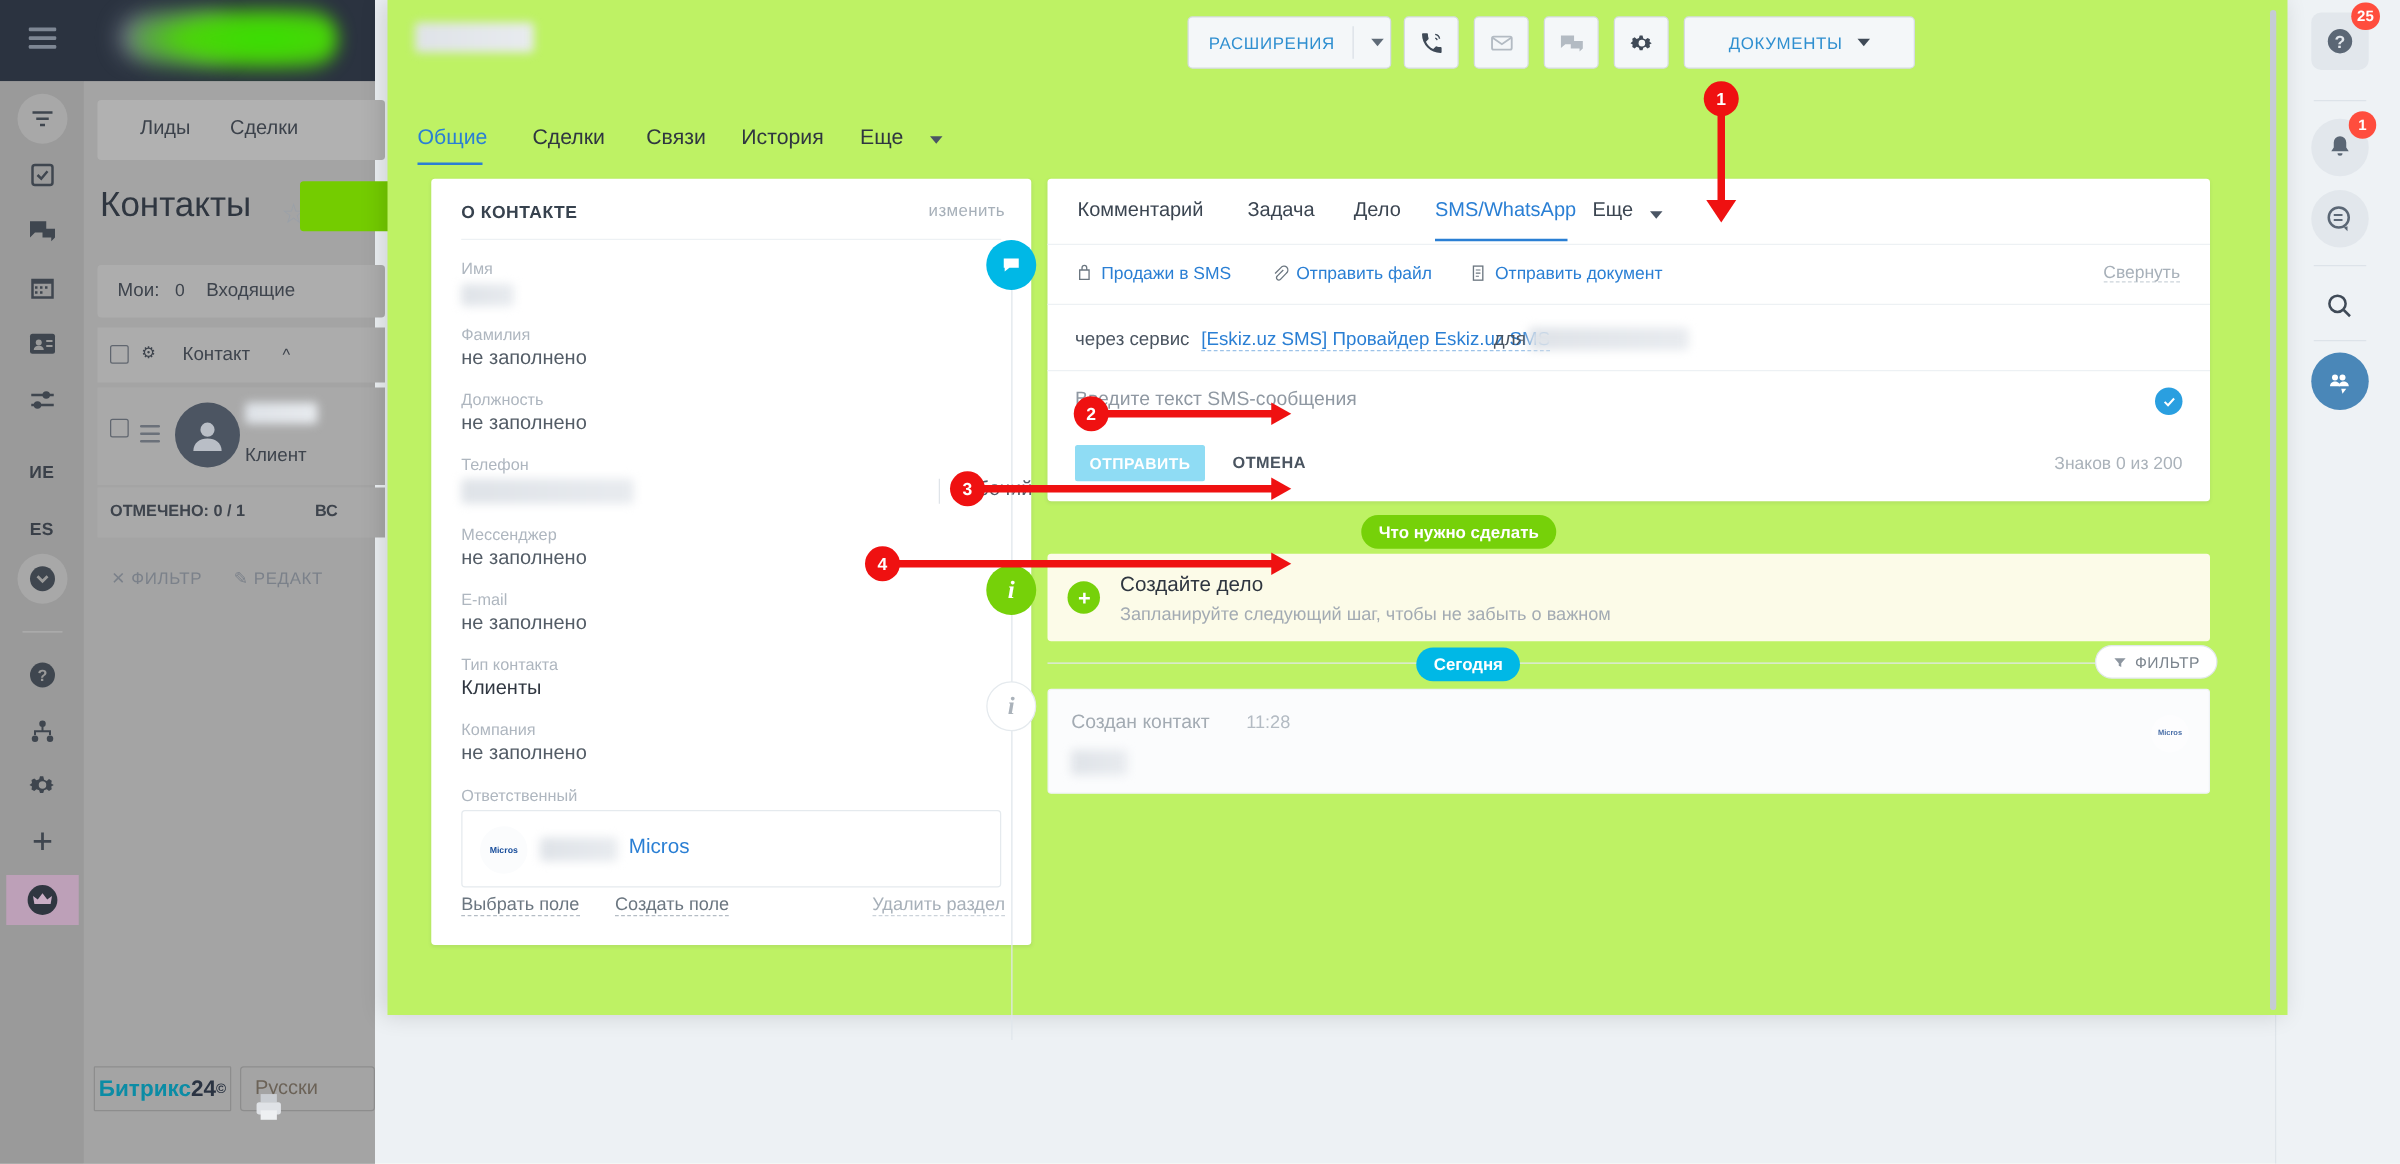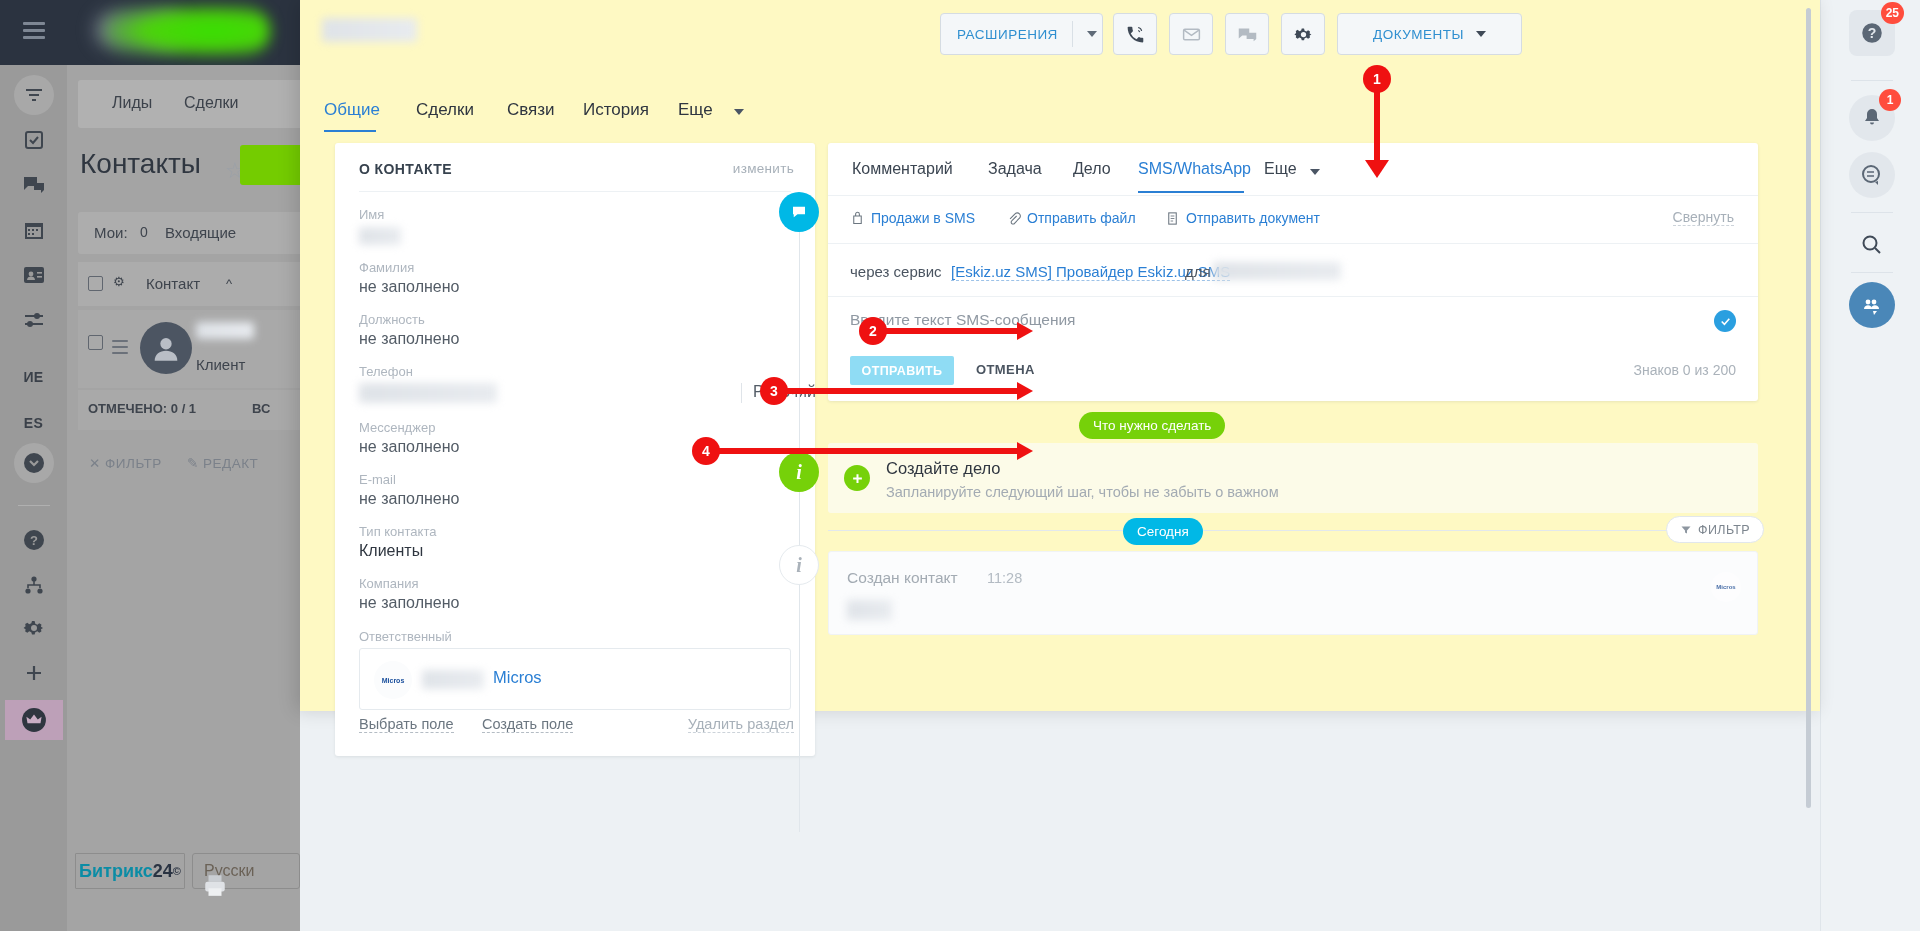--- a/index.html
+++ b/index.html
@@ -69,21 +69,21 @@
            border-left:1px solid #dfe5ea; }
   .rtool-btn { position:absolute; left:28px; width:46px; height:46px; border-radius:8px;
                display:flex;align-items:center;justify-content:center; }
   .rtool-circ { border-radius:50%; }
   .badge { position:absolute; min-width:22px; height:22px; padding:0 5px; border-radius:11px;
            background:#ff4d3d; color:#fff; font-size:12px; font-weight:bold;
            display:flex;align-items:center;justify-content:center; }
   .rtool-sep { position:absolute; left:30px; width:42px; height:1px; background:#dde3e9; }
 
   
-  .slider { position:absolute; left:300px; top:0; width:1520px; height:711px; background:#fef9c3;
+  .slider { position:absolute; left:310px; top:0; width:1520px; height:812px; background:#bef264;
             box-shadow:-4px 0 18px rgba(0,0,0,.14); }
   .slider-scroll { position:absolute; right:9px; top:8px; width:5px; height:800px;
                    background:#c5ccd4; border-radius:3px; }
 
   
   .topbar { position:absolute; left:0; top:0; width:1520px; height:68px; }
   .tb-btn { position:absolute; height:42px; border:1px solid #d5dce2; border-radius:4px;
             background:#f4f7f9; display:flex; align-items:center; }
   .tb-label { font-size:13.5px; color:#2f8fd0; letter-spacing:.5px; font-weight:500;}
   .tb-split { width:1px; height:26px; background:#d9e0e6; }
@@ -108,21 +108,21 @@
   .fld-value { font-size:16px; color:#535c66; }
   .fld-value.dark { color:#2f3640; }
   .blurbox { background:linear-gradient(90deg,#dfe3e8,#e8ebef); filter:blur(4px); border-radius:3px; }
   .dashlink { font-size:14.5px; color:#6b7680; border-bottom:1px dashed #b4bcc4; cursor:pointer;}
   .dashlink.dim { color:#a7b0b9; border-bottom-color:#ccd3da;}
 
   
   .act-tabs { font-size:16px; color:#3b4551; }
   .act-tab-active { color:#2a7fd4; }
   .tool-link { font-size:14px; color:#2a7fd4; display:flex; align-items:center; gap:6px;}
-  .chip { border-radius:14px; color:#fff; font-size:13.5px; font-weight:normal;
+  .chip { border-radius:14px; color:#fff; font-size:13.5px; font-weight:bold;
           display:flex;align-items:center;justify-content:center; padding:0 14px; height:27px;}
   .stream-line { position:absolute; width:1px; background:#e0e6eb; }
   .circ-ic { position:absolute; border-radius:50%; display:flex;align-items:center;justify-content:center; }
 
   
   .ann-num { position:absolute; width:28px;height:28px;border-radius:50%;background:#ef1111;
              color:#fff;font-size:14px;font-weight:bold;
              display:flex;align-items:center;justify-content:center; z-index:40;}
   .ann-line { position:absolute; background:#ef1111; z-index:39; }
   .ann-arrow { position:absolute; width:0;height:0; z-index:39; }

